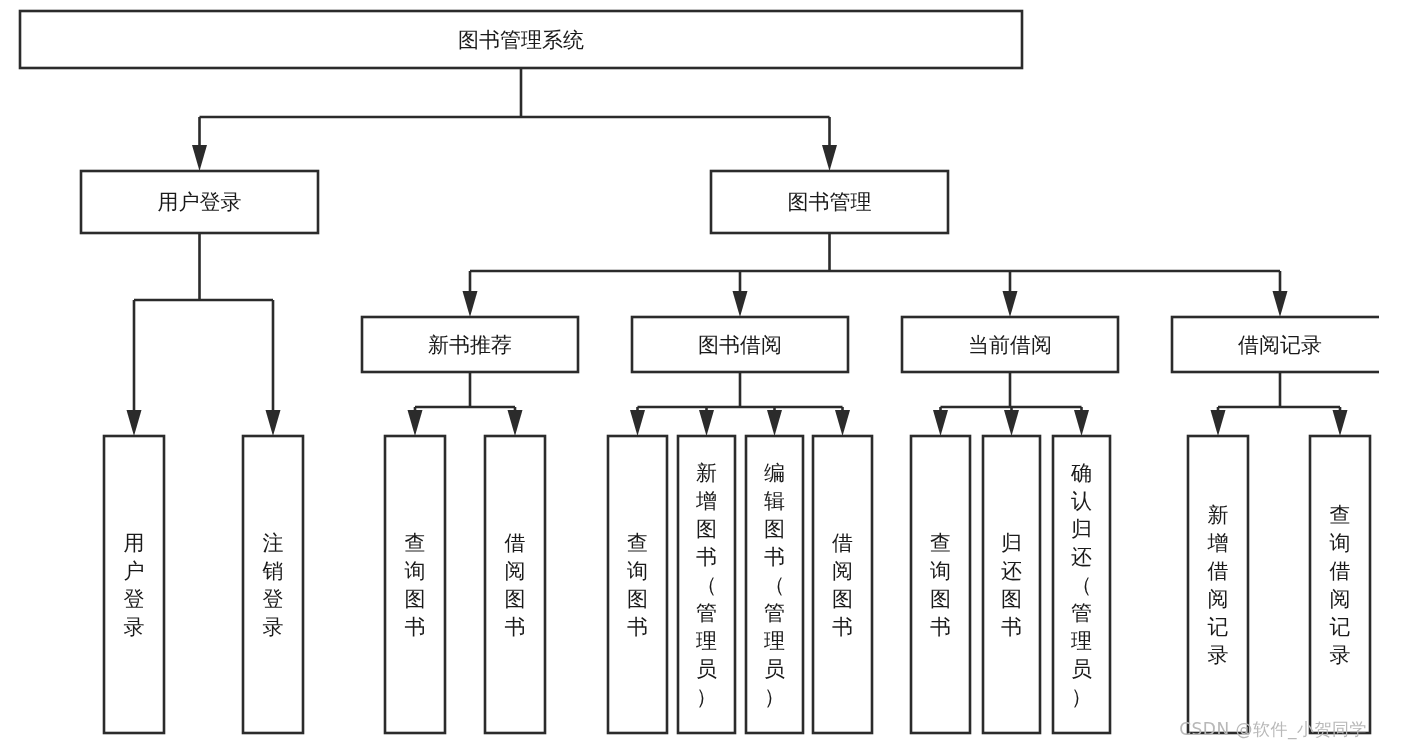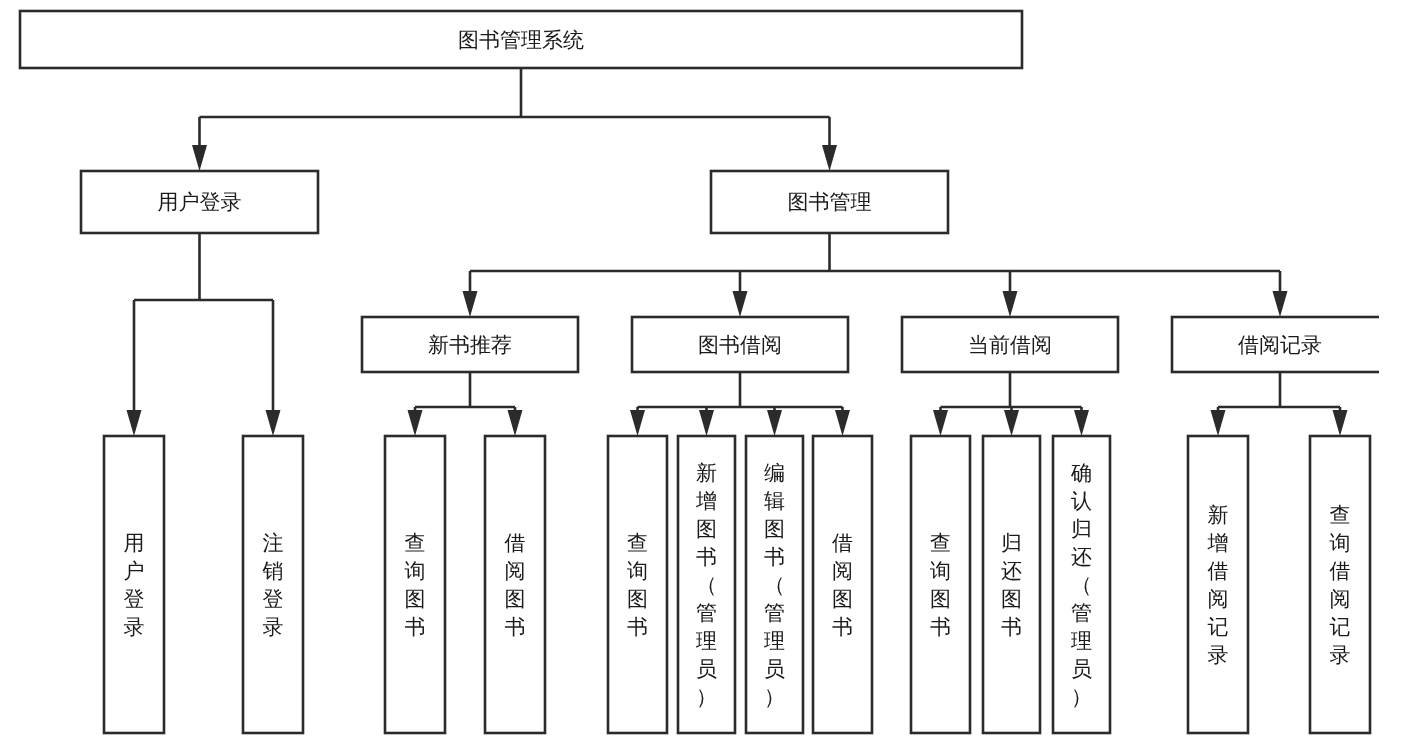--- a/index.html
+++ b/index.html
@@ -214,13 +214,14 @@
         <g>
           <rect x="1188" y="436" width="60" height="297" class="node-box"></rect>
           <text class="node-label-vertical" x="1218" y="522.34"><tspan x="1218" dy="0">新</tspan><tspan x="1218" dy="28">增</tspan><tspan x="1218" dy="28">借</tspan><tspan x="1218" dy="28">阅</tspan><tspan x="1218" dy="28">记</tspan><tspan x="1218" dy="28">录</tspan></text>
         </g>
         <g>
           <rect x="1310" y="436" width="60" height="297" class="node-box"></rect>
           <text class="node-label-vertical" x="1340" y="522.34"><tspan x="1340" dy="0">查</tspan><tspan x="1340" dy="28">询</tspan><tspan x="1340" dy="28">借</tspan><tspan x="1340" dy="28">阅</tspan><tspan x="1340" dy="28">记</tspan><tspan x="1340" dy="28">录</tspan></text>
         </g>
       </g>
   </svg>
+  <div class="watermark-text">CSDN @软件_小贺同学</div>
 </div>
 
 </body></html>

